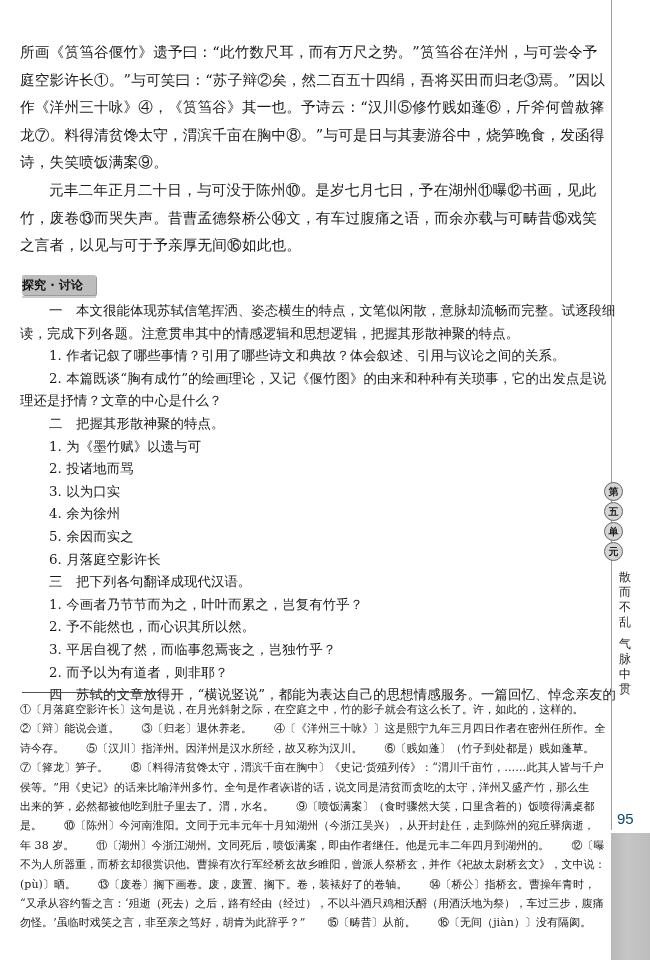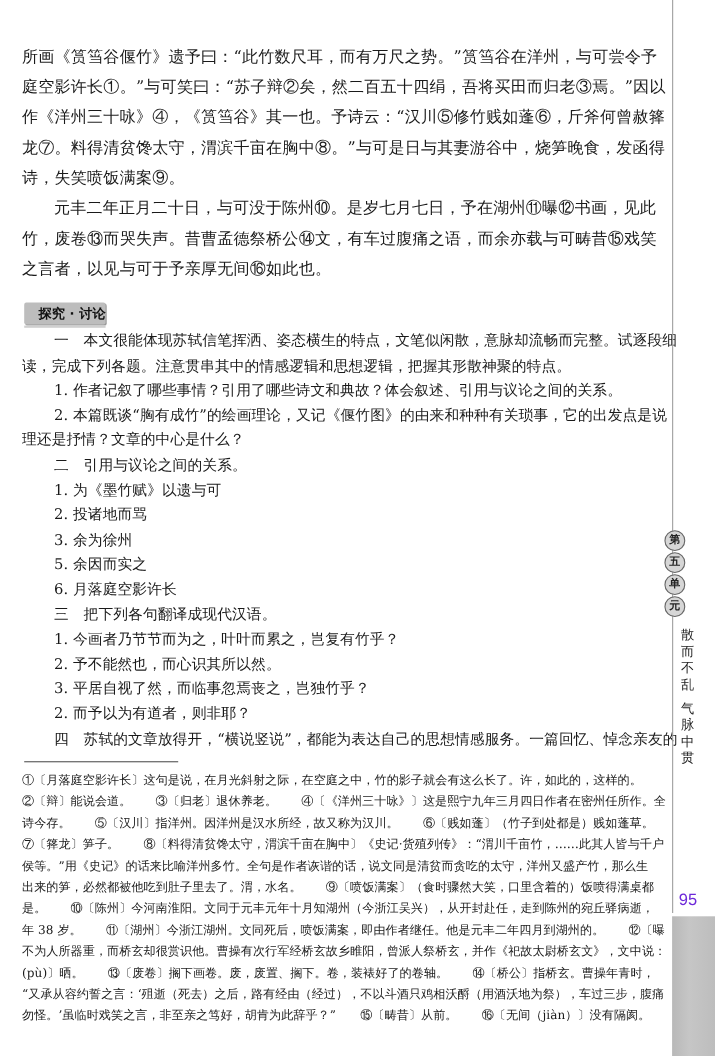--- a/index.html
+++ b/index.html
@@ -7,36 +7,36 @@
       width: 650px; height: 960px; background: #ffffff; position: relative; overflow: hidden;
       font-family: "DejaVu Serif", "Liberation Serif", serif; color: #1a1a1a;
     }
     .main { position: absolute; left: 20px; top: 38px; width: 574px; }
     .p { font-size: 14.6px; line-height: 27.6px; margin: 0; text-align: justify; letter-spacing: 0.2px; white-space: nowrap; }
     .indent { padding-left: 29px; }
     .label-box {
       position: absolute; left: 22px; top: 275px; width: 74px; height: 20px;
       background: #bdbdbd; border-radius: 2px; box-shadow: 1px 1px 0 #9a9a9a;
       font-family: "DejaVu Sans", "Liberation Sans", sans-serif; font-weight: bold; font-size: 12px;
-      line-height: 20px; text-align: right; color: #111;
+      line-height: 20px; text-align: left; color: #111;
     }
     .label-underline { position: absolute; left: 22px; top: 296px; width: 74px; height: 2px; background: #cfcfcf; }
     .q { font-size: 13.4px; line-height: 22.6px; margin: 0; white-space: nowrap; letter-spacing: 0.1px; }
     .qblock { position: absolute; left: 20px; top: 300px; width: 574px; }
     .fn-rule { position: absolute; left: 22px; top: 692px; width: 140px; height: 1px; background: #555; }
     .fn { position: absolute; left: 20px; top: 700px; width: 580px; }
     .fn p { font-size: 11px; line-height: 19.4px; margin: 0; white-space: nowrap; letter-spacing: 0.05px; }
     .gap { display: inline-block; width: 22px; }
     .side-line { position: absolute; left: 611px; top: 0; width: 1px; height: 830px; background: #9e9e9e; }
     .side-gray { position: absolute; left: 611px; top: 833px; width: 39px; height: 127px;
       background: linear-gradient(90deg,#b8b8b8,#c6c6c6 40%,#bdbdbd); }
     .unit { position: absolute; left: 604px; width: 17px; height: 17px; border-radius: 50%;
       background: #d6d6d6; border: 1px solid #666; font-size: 10px; line-height: 17px; text-align: center; font-weight: bold; color: #222; }
     .vert { position: absolute; left: 618px; width: 14px; font-size: 12px; line-height: 15px; text-align: center; color: #222; }
-    .page-num { position: absolute; left: 617px; top: 810px; font-family: "Liberation Sans", sans-serif; font-size: 15px; color: #6d28d9; }
+    .page-num { position: absolute; left: 617px; top: 810px; font-family: "Liberation Sans", sans-serif; font-size: 15px; color: #0c4a6e; }
   </style>
 </head>
 <body>
 
 <div class="main">
   <p class="p">所画《筼筜谷偃竹》遗予曰：“此竹数尺耳，而有万尺之势。”筼筜谷在洋州，与可尝令予</p>
   <p class="p">庭空影许长①。”与可笑曰：“苏子辩②矣，然二百五十四绢，吾将买田而归老③焉。”因以</p>
   <p class="p">作《洋州三十咏》④，《筼筜谷》其一也。予诗云：“汉川⑤修竹贱如蓬⑥，斤斧何曾赦箨</p>
   <p class="p">龙⑦。料得清贫馋太守，渭滨千亩在胸中⑧。”与可是日与其妻游谷中，烧笋晚食，发函得</p>
   <p class="p">诗，失笑喷饭满案⑨。</p>
@@ -47,24 +47,25 @@
 
 <div class="label-box">探究 · 讨论</div>
 <div class="label-underline"></div>
 
 <div class="qblock">
   <p class="q indent">一　本文很能体现苏轼信笔挥洒、姿态横生的特点，文笔似闲散，意脉却流畅而完整。试逐段细</p>
   <p class="q">读，完成下列各题。注意贯串其中的情感逻辑和思想逻辑，把握其形散神聚的特点。</p>
   <p class="q indent">1. 作者记叙了哪些事情？引用了哪些诗文和典故？体会叙述、引用与议论之间的关系。</p>
   <p class="q indent">2. 本篇既谈“胸有成竹”的绘画理论，又记《偃竹图》的由来和种种有关琐事，它的出发点是说</p>
   <p class="q">理还是抒情？文章的中心是什么？</p>
-  <p class="q indent">二　引用与议论之间的关系。</p>
+  <p class="q indent">二　把握其形散神聚的特点。</p>
   <p class="q indent">1. 为《墨竹赋》以遗与可</p>
   <p class="q indent">2. 投诸地而骂</p>
-  <p class="q indent">3. 余为徐州</p>
+  <p class="q indent">3. 以为口实</p>
+  <p class="q indent">4. 余为徐州</p>
   <p class="q indent">5. 余因而实之</p>
   <p class="q indent">6. 月落庭空影许长</p>
   <p class="q indent">三　把下列各句翻译成现代汉语。</p>
   <p class="q indent">1. 今画者乃节节而为之，叶叶而累之，岂复有竹乎？</p>
   <p class="q indent">2. 予不能然也，而心识其所以然。</p>
   <p class="q indent">3. 平居自视了然，而临事忽焉丧之，岂独竹乎？</p>
   <p class="q indent">2. 而予以为有道者，则非耶？</p>
   <p class="q indent">四　苏轼的文章放得开，“横说竖说”，都能为表达自己的思想情感服务。一篇回忆、悼念亲友的</p>
 </div>
 

